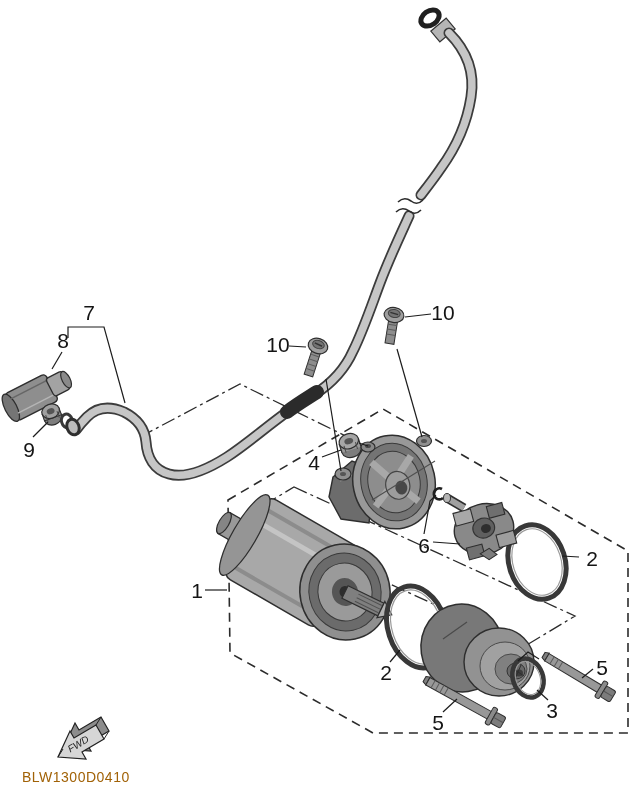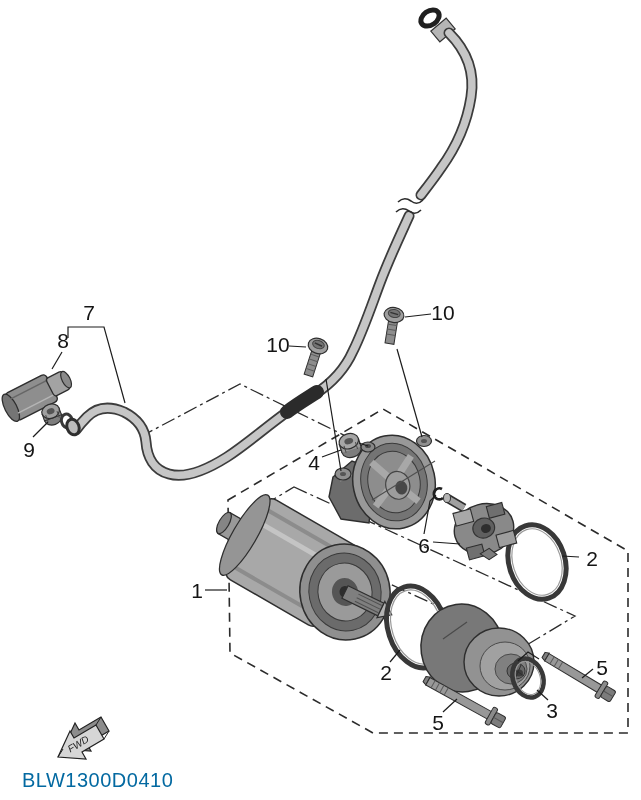--- a/index.html
+++ b/index.html
@@ -4,21 +4,21 @@
 <style>
   html,body{margin:0;padding:0;background:#fff;}
   #stage{position:relative;width:641px;height:800px;background:#fff;overflow:hidden;
          font-family:"Liberation Sans", sans-serif;}
   svg{position:absolute;left:0;top:0;}
   .dash{fill:none;stroke:#2b2b2b;stroke-width:1.6;stroke-dasharray:9 6;}
   .dashdot{fill:none;stroke:#2b2b2b;stroke-width:1.3;stroke-dasharray:14 4 3 4;}
   .leader{fill:none;stroke:#1c1c1c;stroke-width:1.2;}
   .callout{font-size:21px;fill:#141414;}
   text{font-family:"Liberation Sans", sans-serif;}
-  #code-text{position:absolute;left:22px;top:769px;font-size:20px;color:#0369a1;
+  #code-text{position:absolute;left:22px;top:769px;font-size:14px;color:#a16207;
              letter-spacing:0.5px;}
 </style>
 </head>
 <body>
 
 <div id="stage">
 <svg width="641" height="800" viewBox="0 0 641 800">
 
   <g>
     <polygon class="dash" points="228,500 383,409 628,551 628,733 373,733 230,653"></polygon>

